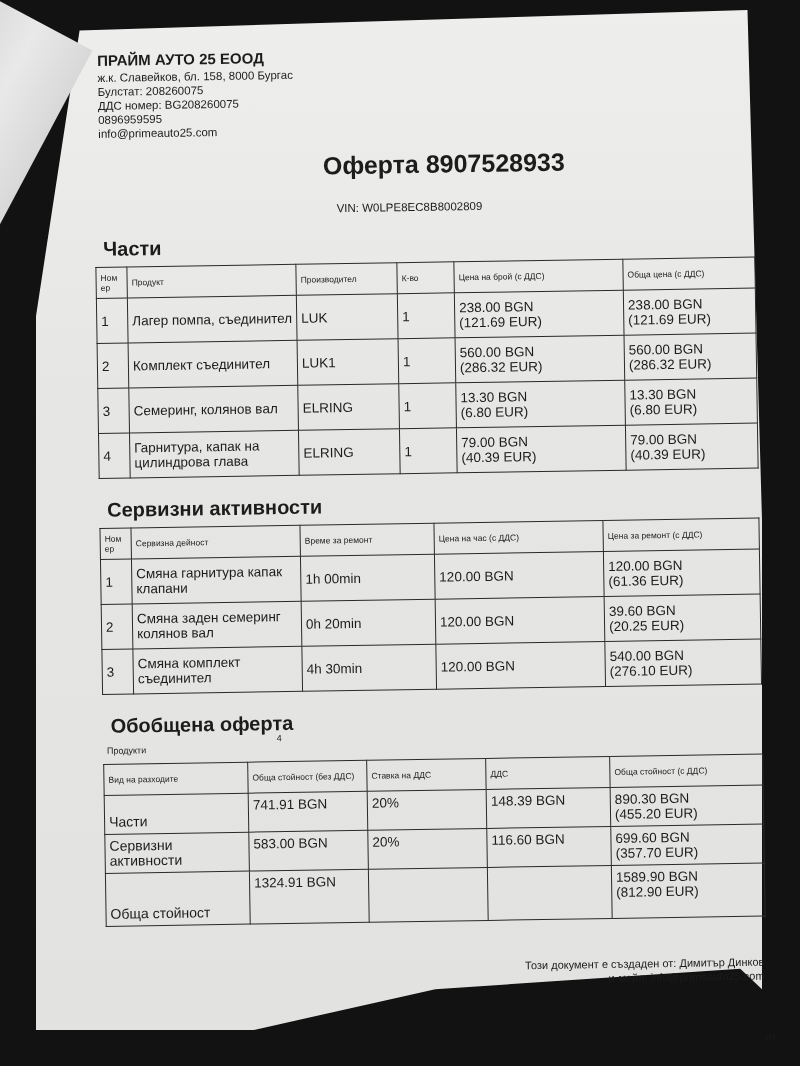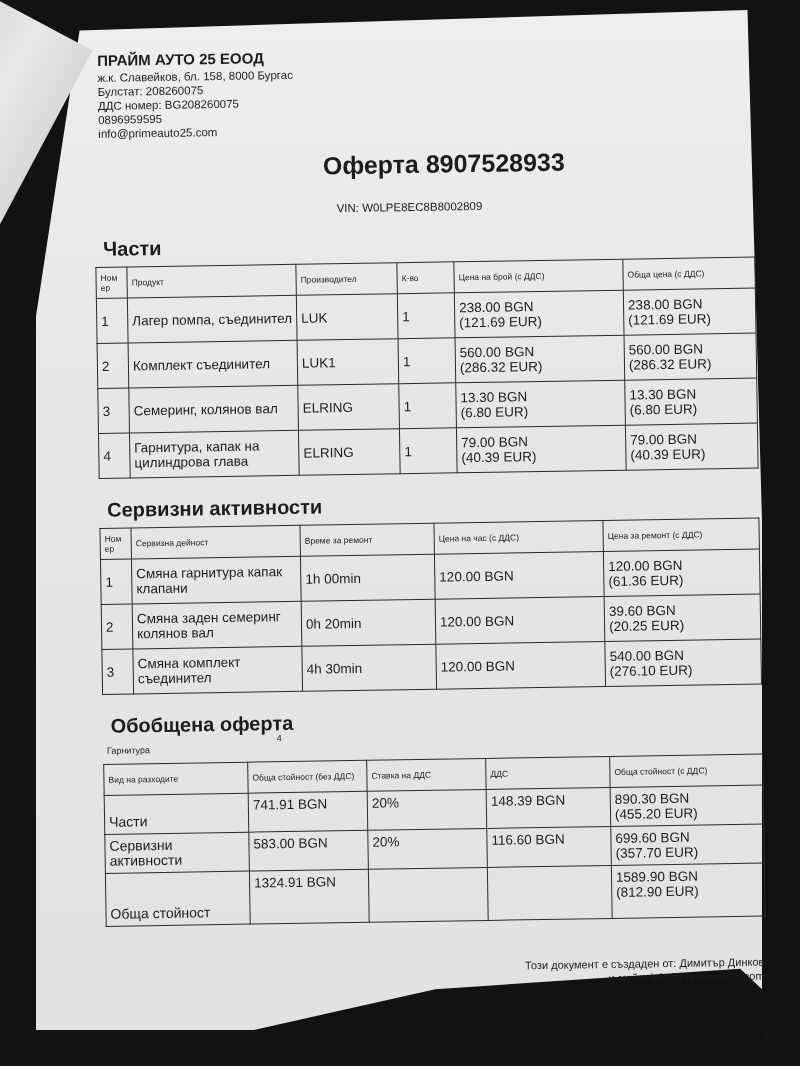--- a/index.html
+++ b/index.html
@@ -140,21 +140,21 @@
         <td>Смяна комплект съединител</td>
         <td>4h 30min</td>
         <td>120.00 BGN</td>
         <td><span>540.00 BGN</span><br><span>(276.10 EUR)</span></td>
       </tr>
     </tbody>
   </table>
 
   <h2>Обобщена оферта</h2>
   <div class="summary-label">
-    <span>Гарнитура</span>
+    <span>Продукти</span>
     <span class="count">4</span>
   </div>
   <table class="summary">
     <thead>
       <tr>
         <th style="width:135px">Вид на разходите</th>
         <th style="width:110px">Обща стойност (без ДДС)</th>
         <th style="width:110px">Ставка на ДДС</th>
         <th style="width:115px">ДДС</th>
         <th>Обща стойност (с ДДС)</th>

